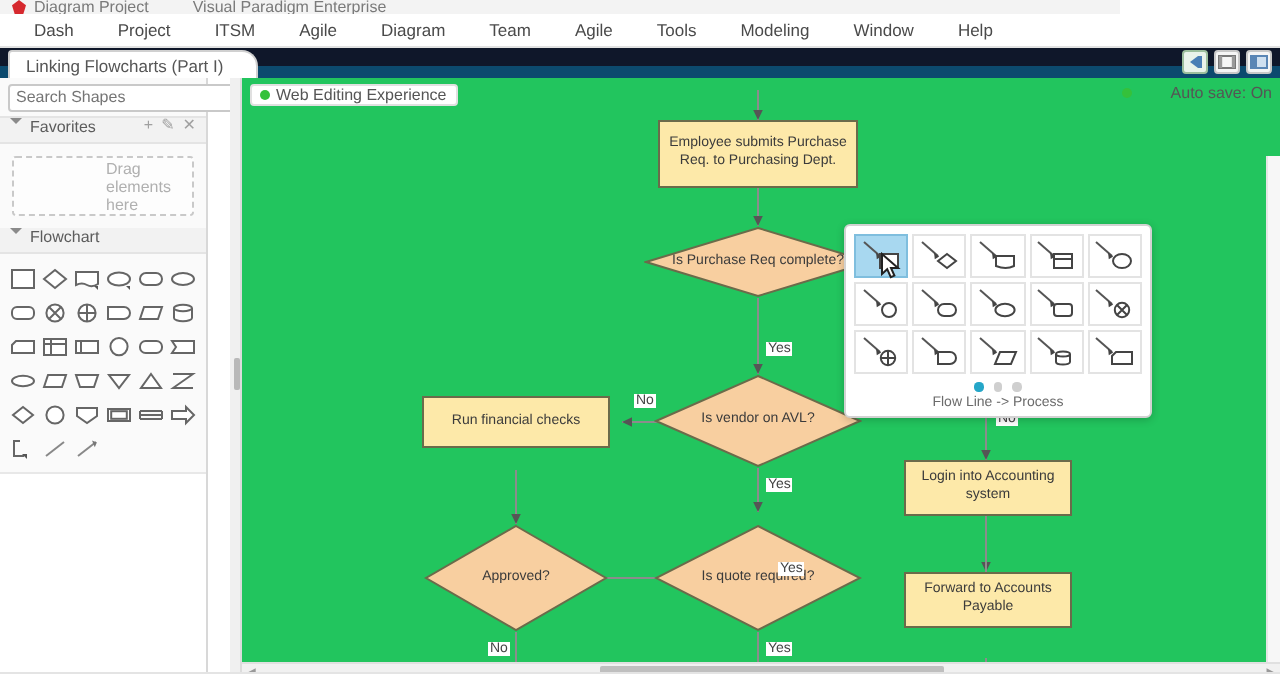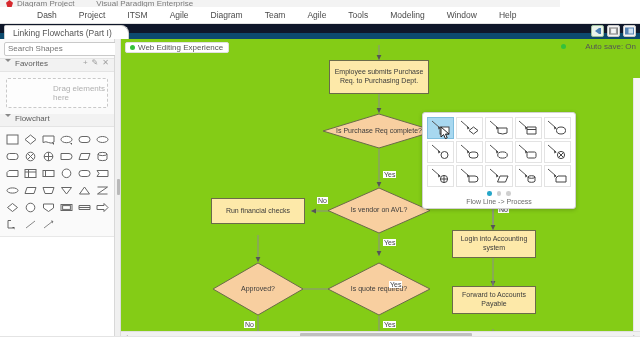--- a/index.html
+++ b/index.html
@@ -29,21 +29,21 @@
     flex: 0 0 auto;
   }
   .titlebar .tb-name { margin-right: 22px; white-space: nowrap; }
 
   
   .menubar {
     position: absolute; top: 7px; left: 0; width: 640px; height: 17px;
     background: #ffffff;
     border-bottom: 1px solid #e2e2e2;
     display: flex; align-items: center;
-    padding-left: 26px;
+    padding-left: 6px;
   }
   .menu-item {
     font-size: 8.5px; color: #4a4a4a;
     padding: 2px 11px; white-space: nowrap;
     cursor: default;
   }
 
   
   .tabrow {
     position: absolute; top: 24px; left: 0; width: 640px; height: 15px;
@@ -68,21 +68,21 @@
   }
   .tr-btn {
     width: 13px; height: 12px;
     display: flex; align-items: center; justify-content: center;
     background: #eaf3ea; border: 1px solid #9dbf9d; border-radius: 2px;
   }
   .tr-btn.plain { background: #f5f5f5; border-color: #c8c8c8; }
 
   
   .leftpanel {
-    position: absolute; top: 39px; left: 0; width: 115px; bottom: 0;
+    position: absolute; top: 39px; left: 0; width: 104px; bottom: 0;
     background: #fafafa; border-right: 1px solid #d8d8d8;
     display: flex; flex-direction: column;
   }
   .search-wrap {
     height: 20px; padding: 3px 4px;
     display: flex; align-items: center;
     border-bottom: 1px solid #e4e4e4; background:#fafafa;
   }
   .search-box {
     flex: 1; height: 14px;
@@ -150,21 +150,21 @@
     background: #f0f0f0; border-right: 1px solid #dcdcdc;
   }
   .splitter .grip {
     position: absolute; left: 1.5px; top: 140px;
     width: 3px; height: 16px; background: #b9b9b9; border-radius: 1px;
   }
 
   
   .canvas-area {
     position: absolute; top: 39px; left: 121px; right: 0; bottom: 0;
-    background: #84cc16; overflow: hidden;
+    background: #22c55e; overflow: hidden;
   }
   .badge {
     position: absolute; left: 4px; top: 3px;
     height: 11px; padding: 0 5px 0 4px;
     background: #ffffff; border: 1px solid #e0e0e0; border-radius: 2px;
     display: flex; align-items: center; gap: 3px;
     font-size: 8px; color: #555; z-index: 6;
   }
   .dot { width: 5px; height: 5px; border-radius: 50%; background: #35c13b; flex:0 0 auto; }
   .autosave {

